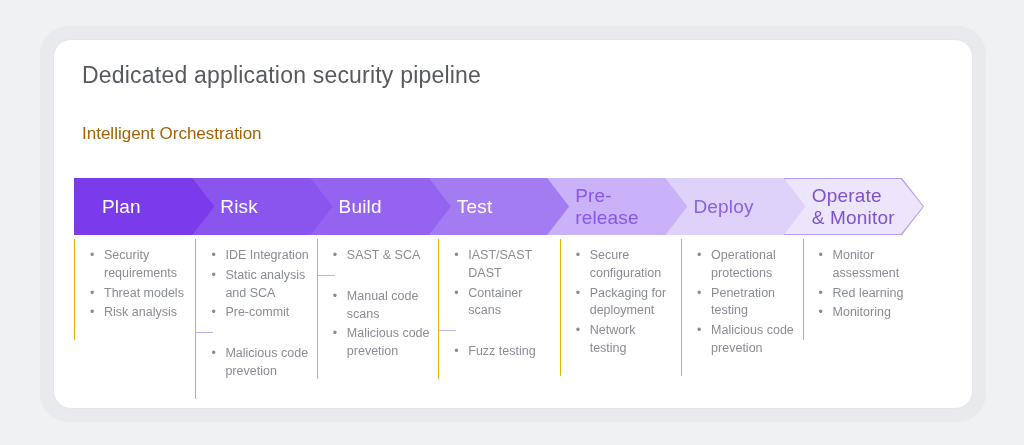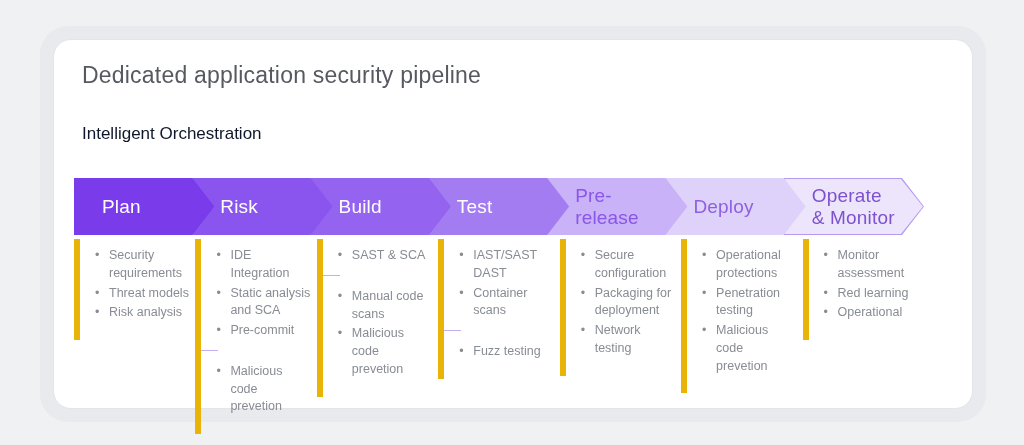--- a/index.html
+++ b/index.html
@@ -28,21 +28,21 @@
   .title {
     font-size: 23px;
     font-weight: 500;
     color: #56595f;
     letter-spacing: 0.2px;
     margin-bottom: 7px;
   }
   .subtitle {
     font-size: 17px;
     font-weight: 400;
-    color: #0f172a;
+    color: #a16207;
     margin-top: 35px;
   }
   
   .pipeline {
     display: flex;
     margin: 34px 0 0 -8px;
     width: 850px;
     height: 57px;
   }
   .stage {
@@ -80,21 +80,21 @@
   }
   
   .columns {
     display: flex;
     align-items: flex-start;
     margin: 4px 0 0 -8px;
     width: 850px;
   }
   .col {
     flex: 1;
-    border-left: 6px solid #eab308;
+    border-left: 1px solid #eab308;
     padding: 8px 6px 16px 13px;
   }
   ul.bullets { list-style: none; }
   ul.bullets li {
     position: relative;
     padding-left: 16px;
     font-size: 12.5px;
     line-height: 1.42;
     color: #888c93;
     margin-bottom: 2px;
@@ -212,19 +212,19 @@
         <ul class="bullets">
             <li>Operational protections</li>
             <li>Penetration testing</li>
             <li>Malicious code prevetion</li>
           </ul>
       </div>
       <div class="col">
         <ul class="bullets">
             <li>Monitor assessment</li>
             <li>Red learning</li>
-            <li>Operational</li>
+            <li>Monitoring</li>
           </ul>
       </div>
     </div>
 
   </div>
 </div>
 
 </body></html>

